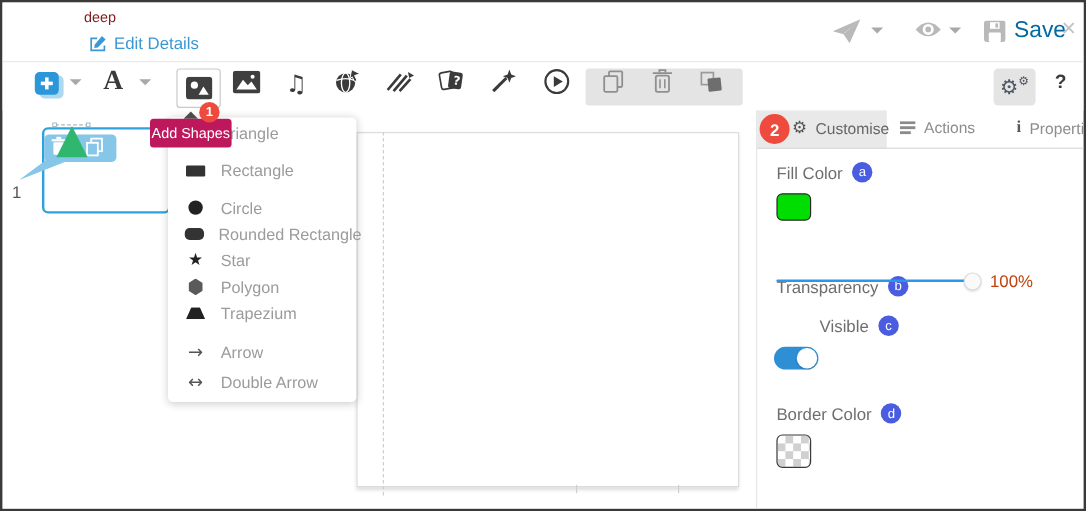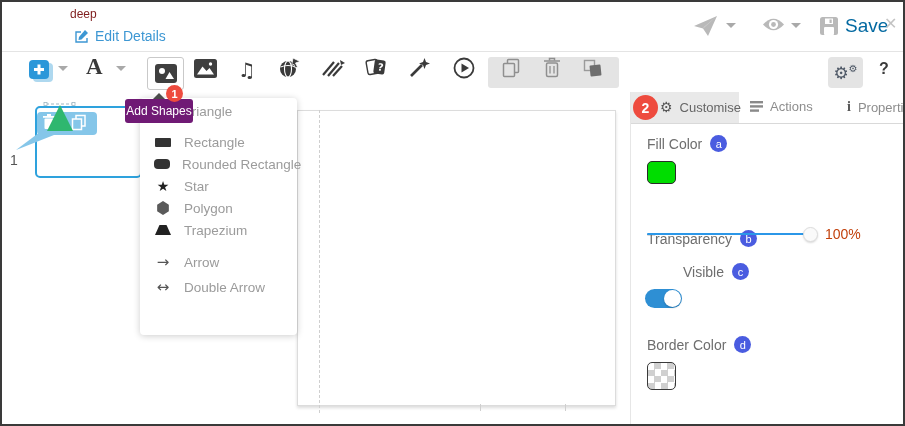--- a/index.html
+++ b/index.html
@@ -51,21 +51,21 @@
   .shp-tri{width:0;height:0;border-left:7px solid transparent;border-right:7px solid transparent;border-bottom:11px solid #333;}
   .shp-rect{width:16px;height:9px;background:#333;border-radius:1px;}
   .shp-circ{width:12px;height:12px;background:#222;border-radius:50%;}
   .shp-rrect{width:16px;height:10px;background:#333;border-radius:4px;}
   .shp-star{font-family:"DejaVu Sans",sans-serif;font-size:14px;color:#222;line-height:1;}
   .shp-poly{width:13px;height:14px;background:#5a5a5a;clip-path:polygon(50% 0%,95% 27%,95% 73%,50% 100%,5% 73%,5% 27%);}
   .shp-trap{width:16px;height:10px;background:#222;clip-path:polygon(28% 0,72% 0,100% 100%,0 100%);}
   .shp-arrow{font-family:"DejaVu Sans",sans-serif;font-size:15px;color:#555;line-height:1;}
 
   
-  .tooltip{position:absolute;left:123px;top:97px;width:68px;height:24px;background:#701a75;border-radius:3px;
+  .tooltip{position:absolute;left:123px;top:97px;width:68px;height:24px;background:#be185d;border-radius:3px;
            color:#fff;font-size:12px;display:flex;align-items:center;justify-content:center;z-index:8;}
   .tooltip-arrow{position:absolute;left:151px;top:91px;width:0;height:0;border-left:6px solid transparent;
                  border-right:6px solid transparent;border-bottom:6px solid #4c4c4c;z-index:8;}
   .badge-red{background:var(--badge-red,#ee4b3e);color:#fff;border-radius:50%;display:flex;
              align-items:center;justify-content:center;font-weight:bold;z-index:9;}
   .badge1{position:absolute;left:164px;top:83px;width:17px;height:17px;font-size:11px;}
   .badge2{position:absolute;left:631px;top:93px;width:25px;height:25px;font-size:14px;}
   .badge-blue{width:17px;height:17px;background:var(--badge-blue,#4a5ce0);color:#fff;border-radius:50%;
               display:inline-flex;align-items:center;justify-content:center;font-size:11px;}
 
@@ -314,20 +314,26 @@
           <span class="shp-tri"></span>
         </span>
       <span class="mi-label">Triangle</span>
     </div>
     <div class="mi g1">
       <span class="mi-ic">
           <span class="shp-rect"></span>
         </span>
       <span class="mi-label">Rectangle</span>
     </div>
+    <div class="mi g1">
+      <span class="mi-ic">
+          <span class="shp-circ"></span>
+        </span>
+      <span class="mi-label">Circle</span>
+    </div>
     <div class="mi">
       <span class="mi-ic">
           <span class="shp-rrect"></span>
         </span>
       <span class="mi-label">Rounded Rectangle</span>
     </div>
     <div class="mi">
       <span class="mi-ic shp-star">★</span>
       <span class="mi-label">Star</span>
     </div>

